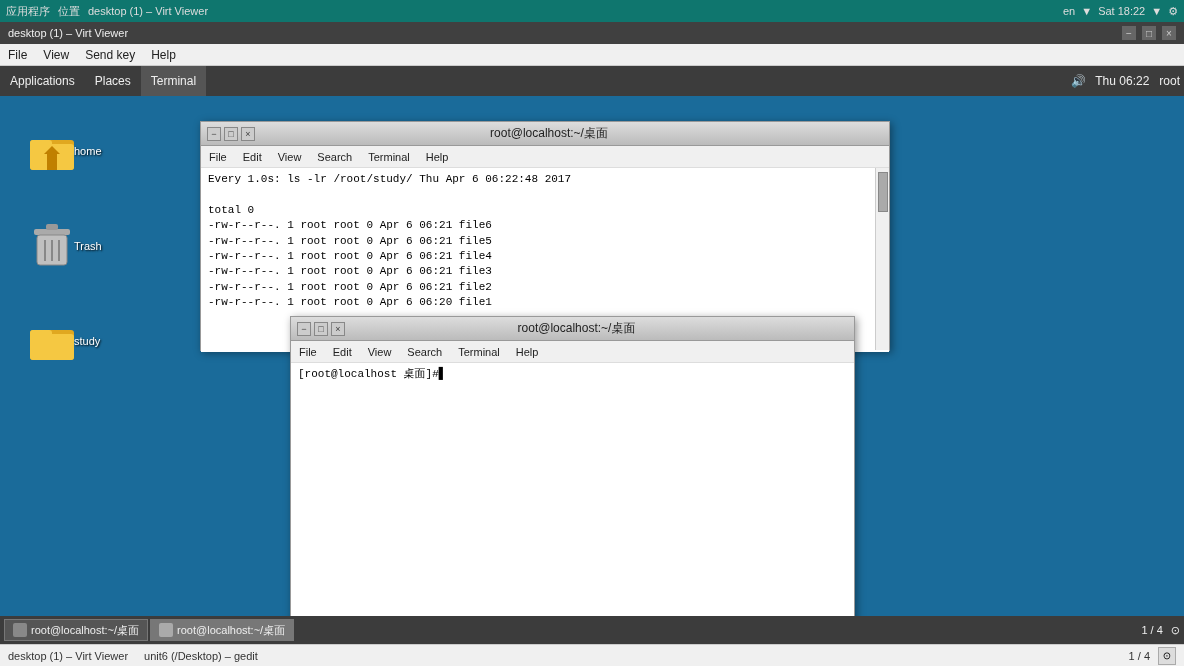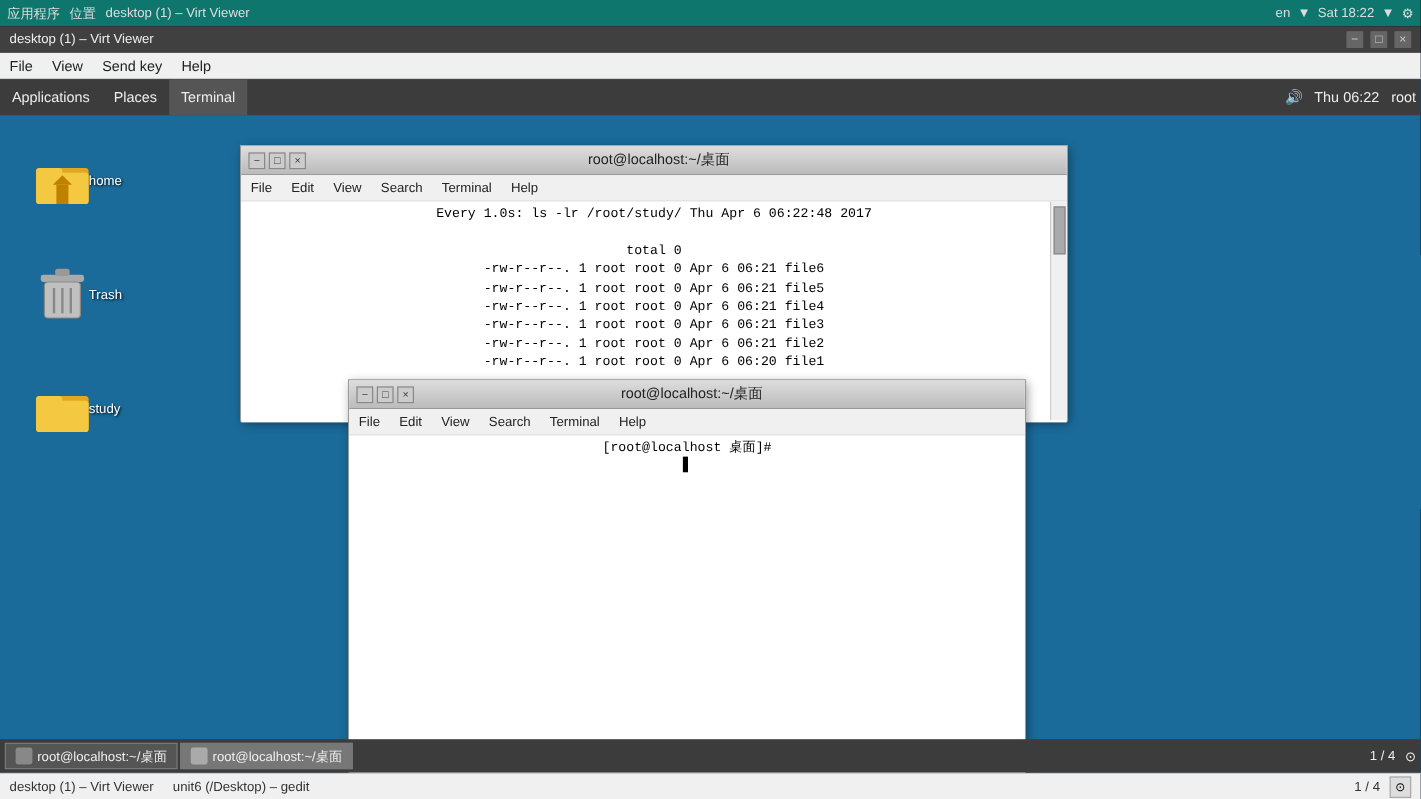--- a/index.html
+++ b/index.html
@@ -156,28 +156,26 @@
       font-size: 11px;
       color: #222;
       border-bottom: 1px solid #ddd;
     }
     .term-menu-item { cursor: pointer; }
     .term-content {
       background: #fff;
       font-family: 'Courier New', monospace;
       font-size: 11px;
       color: #000;
-      padding: 4px 20px;
+      padding: 4px 7px;
       line-height: 1.4;
       overflow: hidden;
-      text-align: center;
     }
     .term-content .prompt-line {
       display: flex;
-      flex-direction: column;
     }
 
     
     #bottom-bar {
       width: 100%;
       height: 28px;
       background: #3c3c3c;
       position: absolute;
       bottom: 0; left: 0;
       display: flex;

